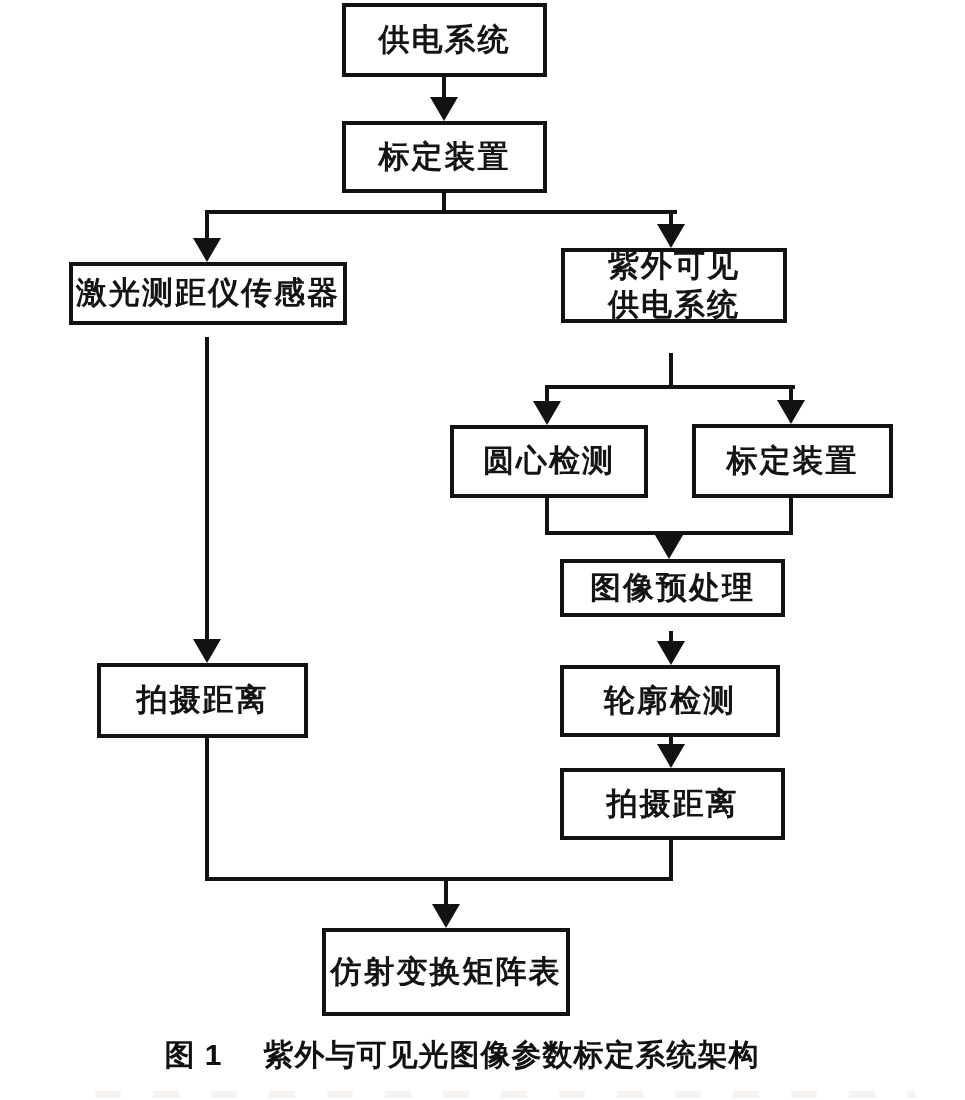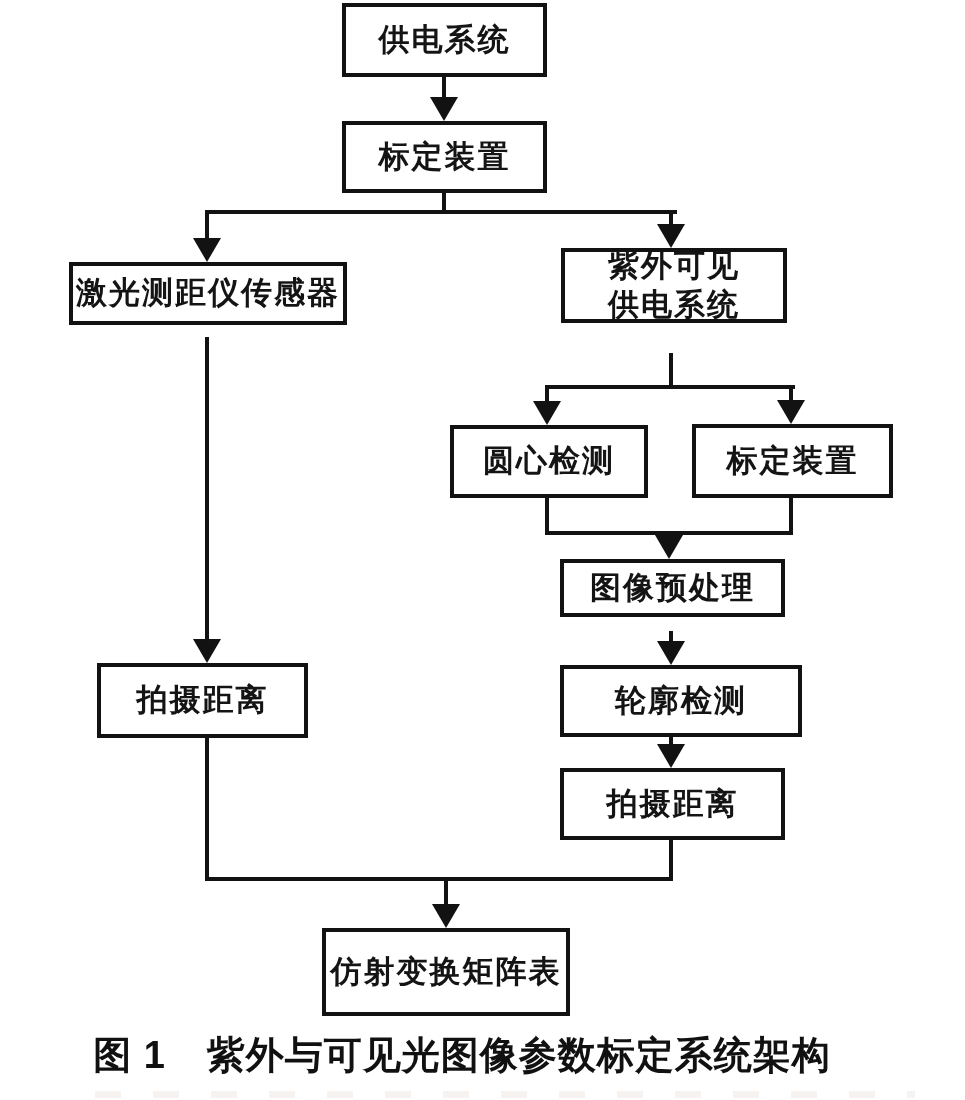--- a/index.html
+++ b/index.html
@@ -33,21 +33,21 @@
     border-left:14px solid transparent;
     border-right:14px solid transparent;
     border-top:24px solid #121212;
   }
   .caption{
     position:absolute;
     left:0;top:1030px;width:924px;height:50px;
     display:flex;align-items:center;justify-content:center;
     gap:41px;
     color:#111111;
-    font-size:38px;
+    font-size:30px;
     font-weight:bold;
     letter-spacing:1px;
     white-space:nowrap;
   }
   .cutoff{
     position:absolute;
     left:95px;top:1091px;width:820px;height:7px;
     background:repeating-linear-gradient(90deg,
       rgba(170,140,120,0.18) 0px, rgba(170,140,120,0.18) 26px,
       rgba(255,255,255,0) 26px, rgba(255,255,255,0) 58px);
@@ -81,21 +81,21 @@
   </div>
 
   <div class="node" style="left:692px;top:424px;width:201px;height:74px">
     <span>标定装置</span>
   </div>
 
   <div class="node" style="left:560px;top:559px;width:225px;height:58px">
     <span>图像预处理</span>
   </div>
 
-  <div class="node" style="left:560px;top:665px;width:242px;height:72px">
+  <div class="node" style="left:560px;top:665px;width:220px;height:72px">
     <span>轮廓检测</span>
   </div>
 
   <div class="node" style="left:560px;top:768px;width:225px;height:72px">
     <span>拍摄距离</span>
   </div>
 
   <div class="node" style="left:97px;top:663px;width:211px;height:75px">
     <span>拍摄距离</span>
   </div>

